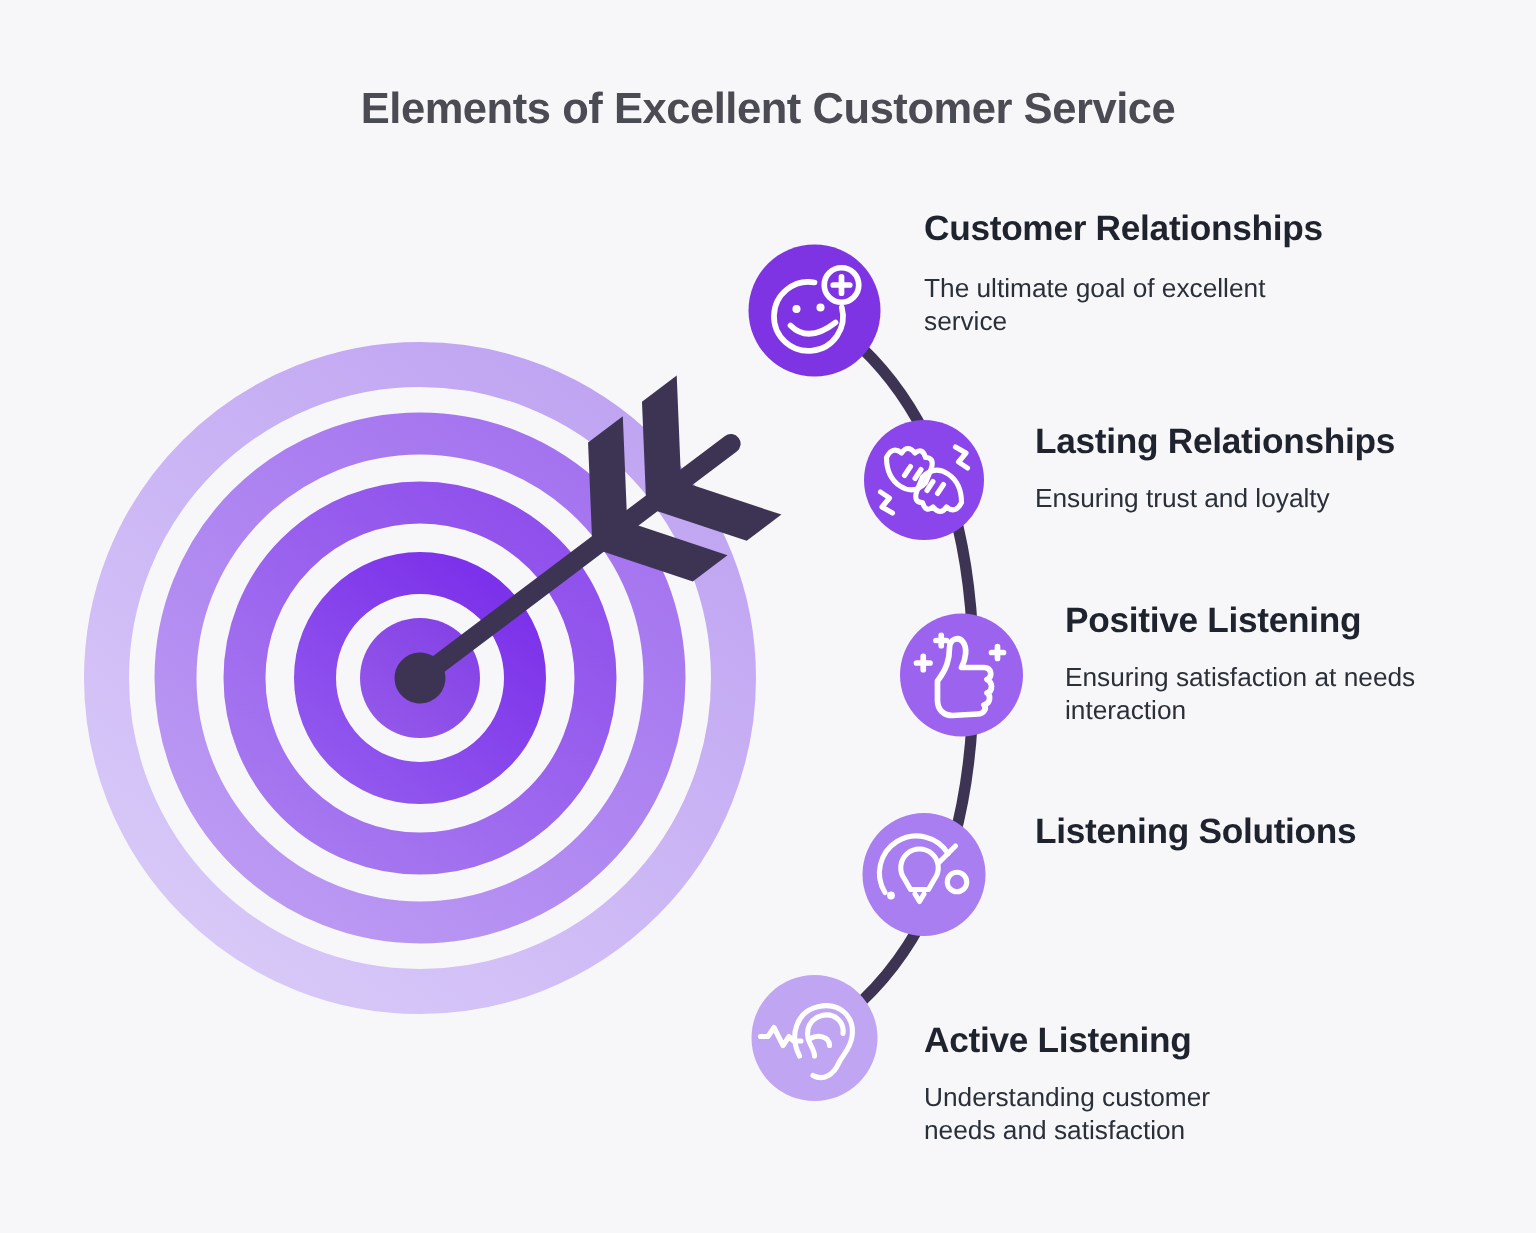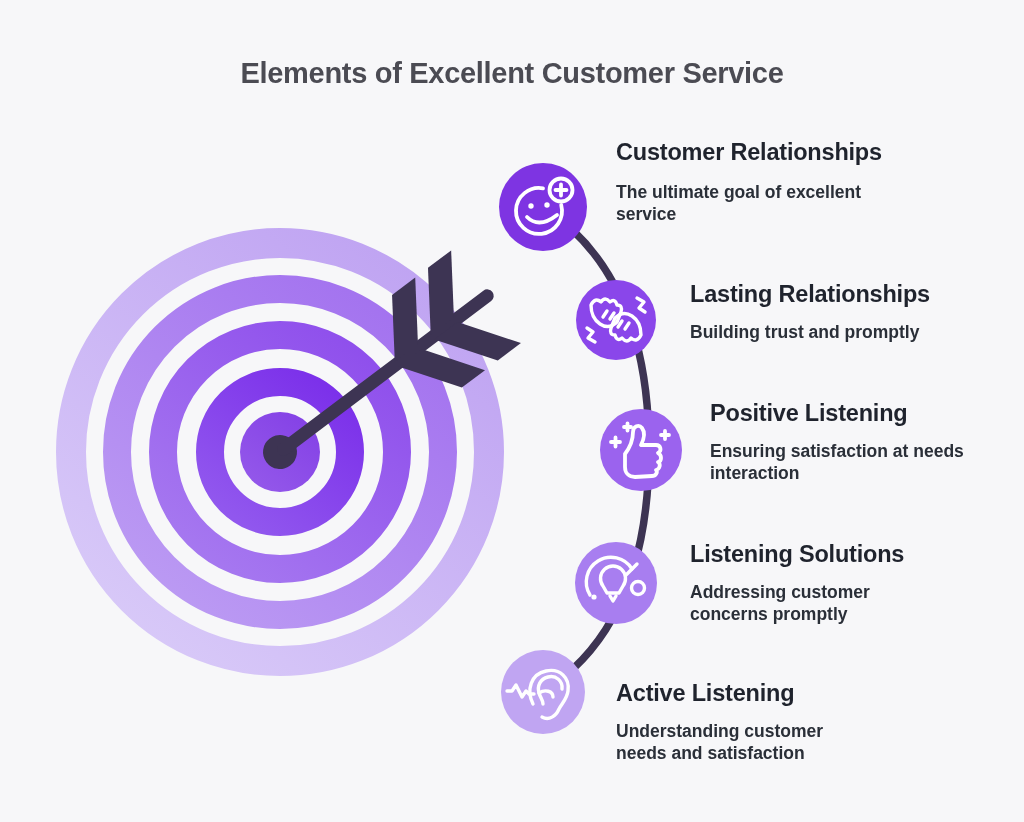--- a/index.html
+++ b/index.html
@@ -13,21 +13,21 @@
     text-align:center;font-size:29px;font-weight:700;
     color:#4b4b53;letter-spacing:-0.3px;
   }
   .diagram-svg{position:absolute;left:0;top:0;}
   .entry-title{
     position:absolute;font-size:23.5px;font-weight:700;
     color:#1f232d;letter-spacing:-0.2px;white-space:nowrap;
   }
   .entry-desc{
     position:absolute;font-size:17.5px;line-height:22px;
-    color:#2a2f38;white-space:pre-line;font-weight:bold;
+    color:#2a2f38;white-space:pre-line;
   }
 </style>
 </head>
 <body>
 
 <div class="stage">
 
   <h1 class="main-title">Elements of Excellent Customer Service</h1>
 
   <svg class="diagram-svg" width="1024" height="822" viewBox="0 0 1024 822">
@@ -128,27 +128,25 @@
         <path d="M -38 -3 H -33 L -29 -9 L -23 3 L -19 -3 L -16 0 H -11"></path>
       </g>
     </g>
   </svg>
 
   <div class="entry-title" style="left:616px;top:139px">Customer Relationships</div>
   <div class="entry-desc" style="left:616px;top:181px">The ultimate goal of excellent
 service</div>
 
   <div class="entry-title" style="left:690px;top:281px">Lasting Relationships</div>
-  <div class="entry-desc" style="left:690px;top:321px">Building trust and promptly</div>
+  <div class="entry-desc" style="left:690px;top:321px">Ensuring trust and loyalty</div>
 
   <div class="entry-title" style="left:710px;top:400px">Positive Listening</div>
   <div class="entry-desc" style="left:710px;top:440px">Ensuring satisfaction at needs
 interaction</div>
 
   <div class="entry-title" style="left:690px;top:541px">Listening Solutions</div>
-  <div class="entry-desc" style="left:690px;top:581px">Addressing customer
-concerns promptly</div>
 
   <div class="entry-title" style="left:616px;top:680px">Active Listening</div>
   <div class="entry-desc" style="left:616px;top:720px">Understanding customer
 needs and satisfaction</div>
 
 </div>
 
 </body></html>

